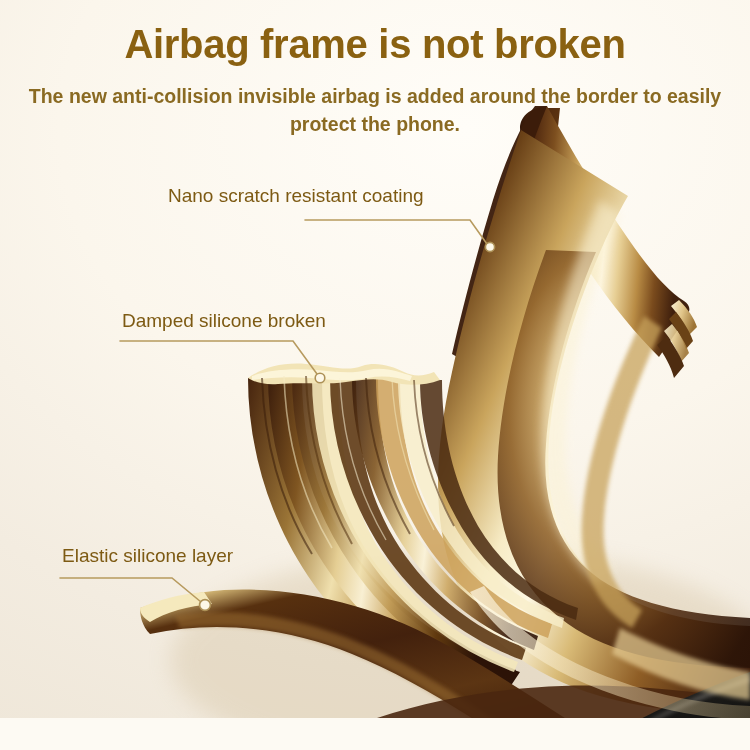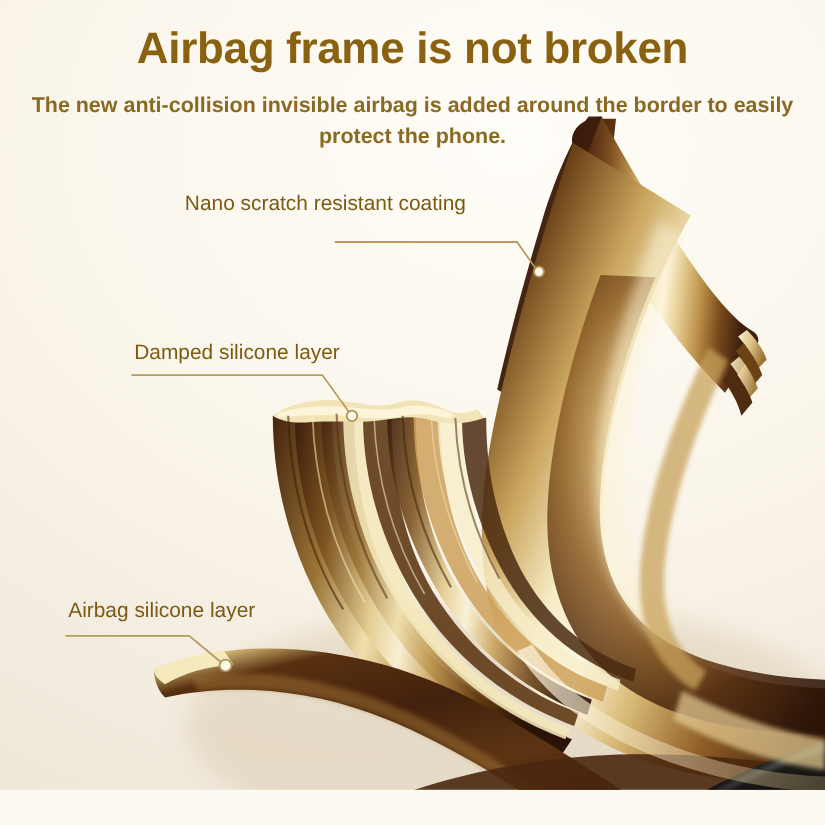--- a/index.html
+++ b/index.html
@@ -46,21 +46,21 @@
     line-height:1.45;
   }
 
   .callout {
     position:absolute;
     font-size:19px;
     color:#7d5a13;
     white-space:nowrap;
     line-height:1;
   }
-  .c1 { left:168px; top:176px; }
+  .c1 { left:168px; top:186px; }
   .c2 { left:122px; top:311px; }
   .c3 { left:62px;  top:546px; }
 
   #leaders { position:absolute; inset:0; }
   #leaders svg { display:block; width:750px; height:750px; }
 </style>
 </head>
 <body>
 
 <div id="stage">
@@ -333,17 +333,17 @@
         <circle cx="205" cy="605" r="5.4"></circle>
       </g>
     </svg>
   </div>
 
   <div id="overlay">
     <div class="title">Airbag frame is not broken</div>
     <div class="subtitle">The new anti-collision invisible airbag is added around the border to easily protect the phone.</div>
 
     <div class="callout c1">Nano scratch resistant coating</div>
-    <div class="callout c2">Damped silicone layer</div>
-    <div class="callout c3">Airbag silicone layer</div>
+    <div class="callout c2">Damped silicone broken</div>
+    <div class="callout c3">Elastic silicone layer</div>
   </div>
 
 </div>
 
 </body></html>

